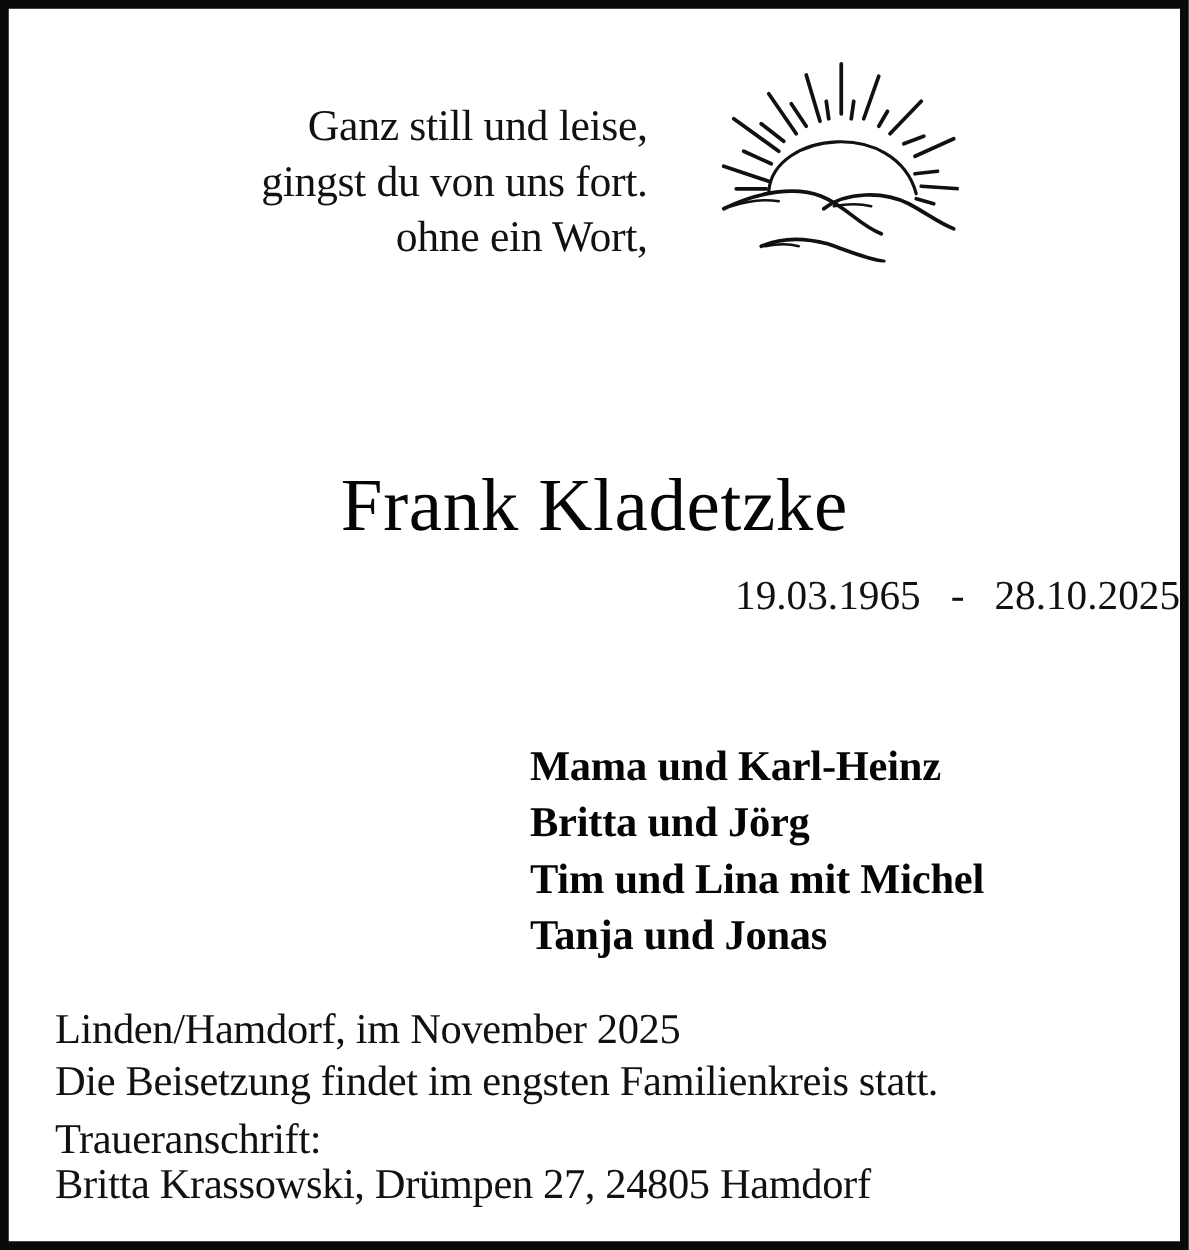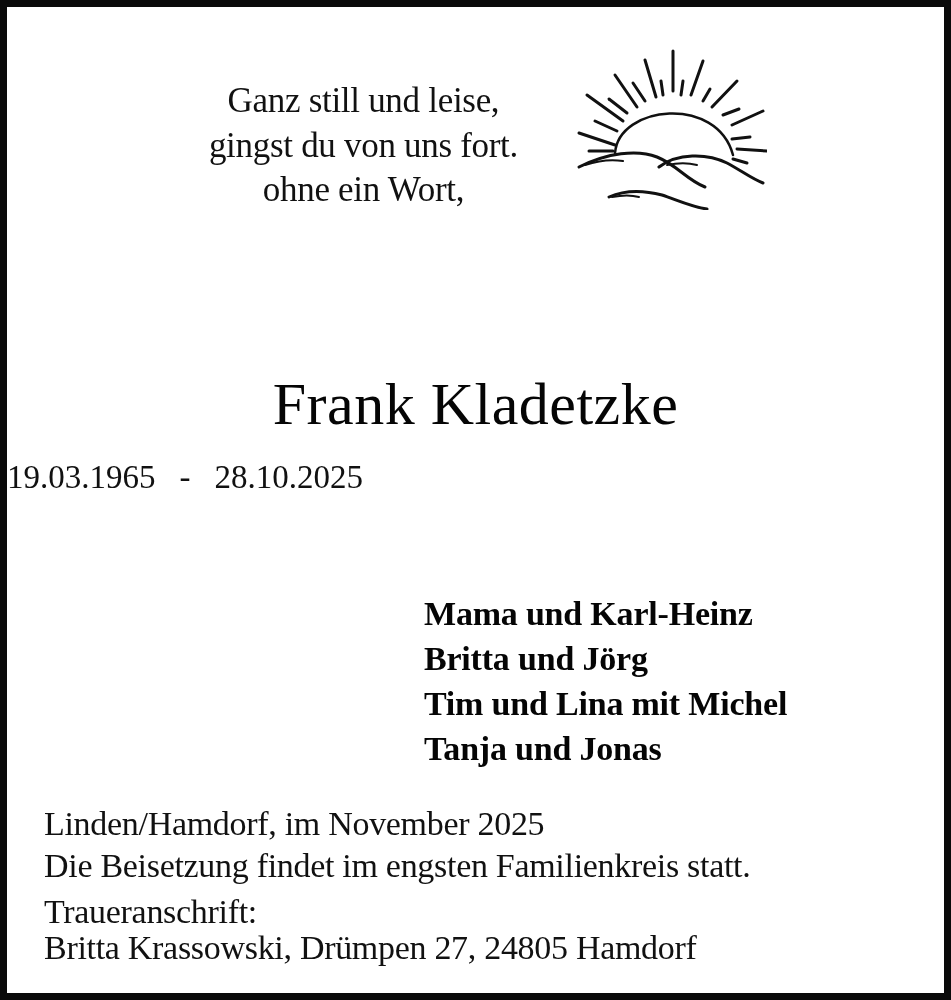--- a/index.html
+++ b/index.html
@@ -13,38 +13,38 @@
       font-family: "Liberation Serif", "DejaVu Serif", serif;
       color: #111111;
     }
     .abs { position: absolute; white-space: nowrap; }
     .poem {
       right: 426px; top: 72px;
       text-align: right;
       font-size: 35px; line-height: 44.5px;
       letter-spacing: -0.3px;
     }
-    .poem div { display: block; text-align: center; }
+    .poem div { display: block; }
     .sun { left: 560px; top: 38px; width: 200px; height: 165px; }
     .intro {
       left: 0; width: 937px; top: 240px;
       text-align: center;
       font-size: 34px; line-height: 45px;
       letter-spacing: -0.3px;
     }
     .name {
       left: 0; width: 937px; top: 352px;
       text-align: center;
       font-size: 60px; line-height: 90px;
       font-weight: normal; letter-spacing: 0.5px;
       color: #050505;
     }
     .dates {
       left: 0; width: 937px; top: 448px;
-      text-align: left;
+      text-align: right;
       font-size: 33px; line-height: 44px;
       word-spacing: 0px;
     }
     .dates span.sep { display: inline-block; margin: 0 24px; }
     .memory {
       left: 417px; top: 530px;
       font-size: 34px; line-height: 46px;
       letter-spacing: -0.3px;
     }
     .family {

